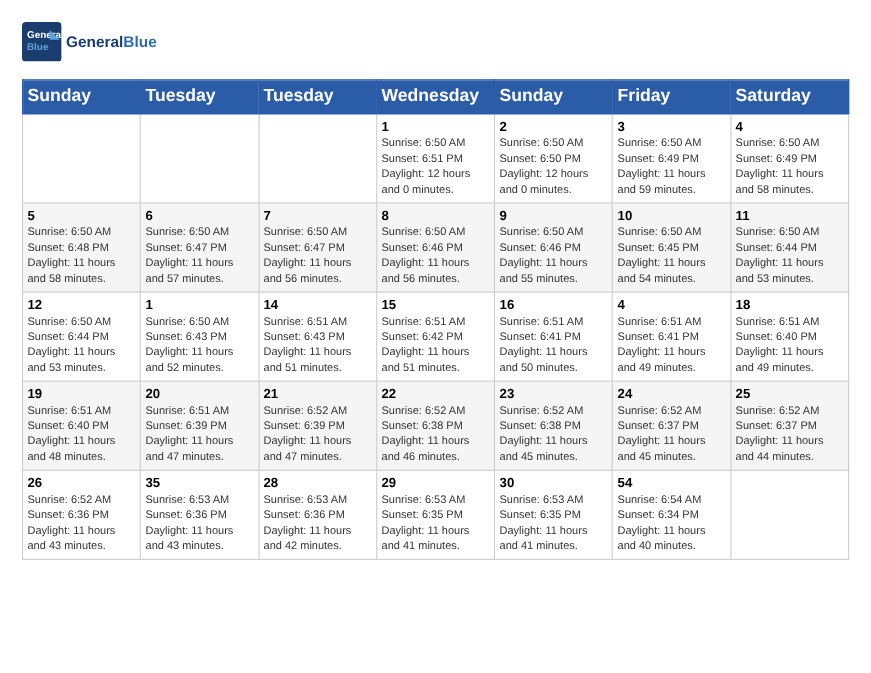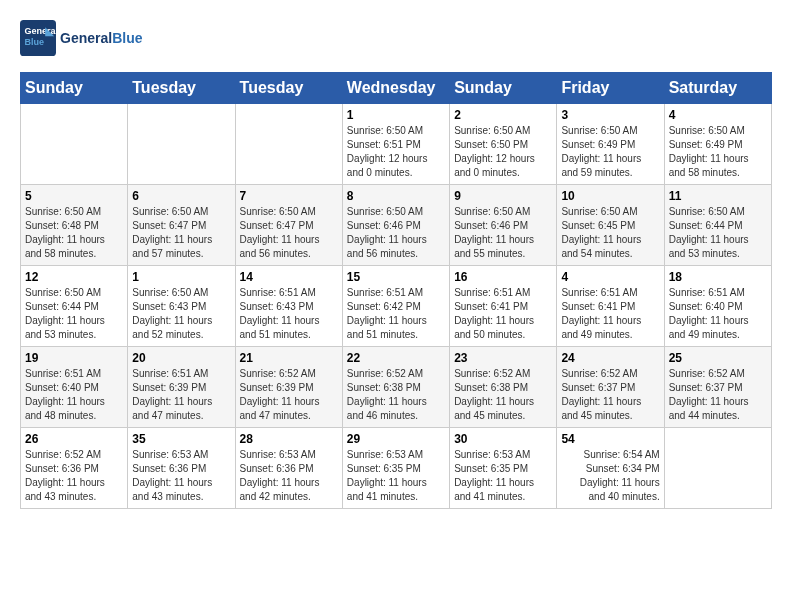--- a/index.html
+++ b/index.html
@@ -324,21 +324,21 @@
         </td>
         <td>
           <div class="day-number">30</div>
           <div class="day-info" style="white-space: pre-line;">Sunrise: 6:53 AM
 Sunset: 6:35 PM
 Daylight: 11 hours
 and 41 minutes.</div>
         </td>
         <td>
           <div class="day-number">54</div>
-          <div class="day-info" style="white-space: pre-line; text-align: right;">Sunrise: 6:54 AM
+          <div class="day-info" style="white-space: pre-line;">Sunrise: 6:54 AM
 Sunset: 6:34 PM
 Daylight: 11 hours
 and 40 minutes.</div>
         </td>
         <td class="empty"></td>
       </tr>
     </tbody>
 </table>
 
 </body></html>

